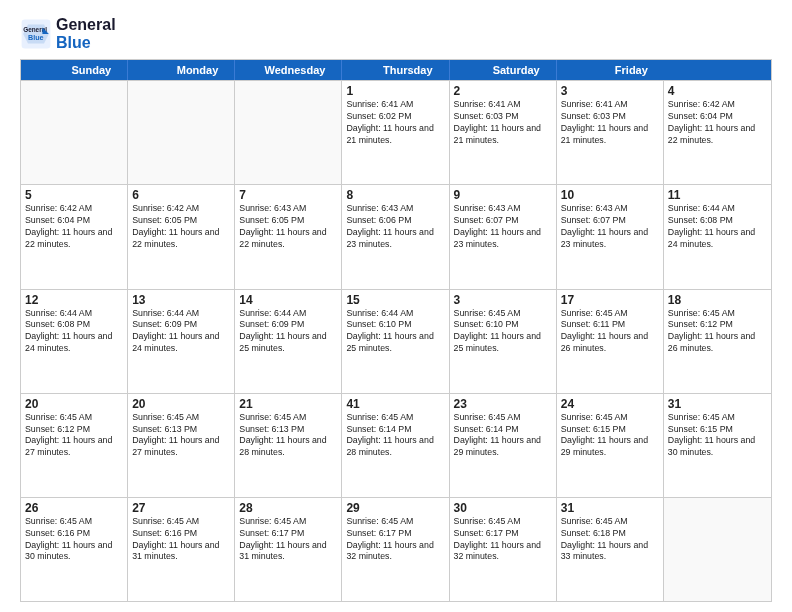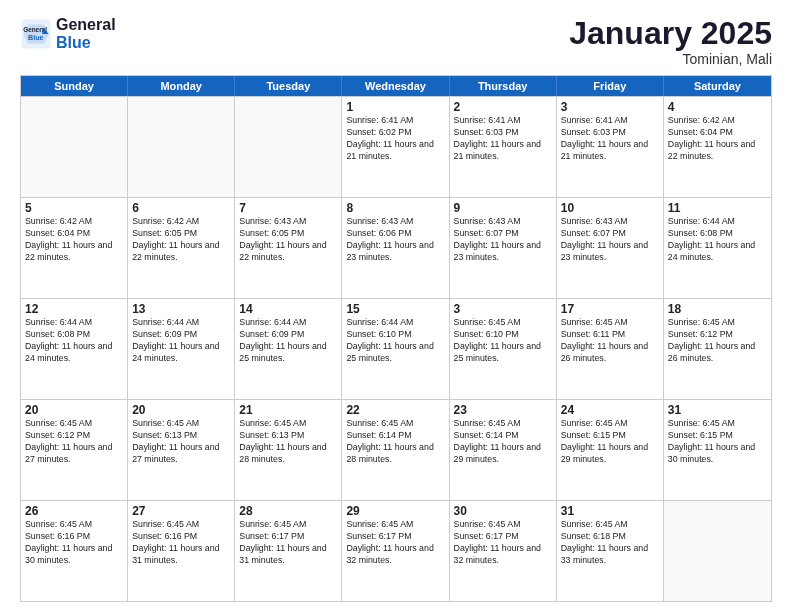--- a/index.html
+++ b/index.html
@@ -54,21 +54,21 @@
     .cal-head {
       display: grid;
       grid-template-columns: repeat(7, 1fr);
       background: #1565c0;
     }
     .cal-head-cell {
       color: #fff;
       font-size: 11px;
       font-weight: bold;
       padding: 4px 16px;
-      text-align: center;
+      text-align: right;
       border-right: 1px solid #3a7bd5;
     }
     .cal-head-cell:last-child { border-right: none; }
     .cal-body {
       flex: 1;
       display: flex;
       flex-direction: column;
     }
     .cal-row {
       display: grid;
@@ -117,35 +117,30 @@
       </svg>
       <div>
         <div style="font-size:16px;font-weight:bold;color:#1a1a2e;line-height:1.1;">
           <span style="color:#1a1a2e;">General</span>
         </div>
         <div style="font-size:16px;font-weight:bold;color:#1565c0;line-height:1.1;">
           <span>Blue</span>
         </div>
       </div>
     </div>
-    <div class="title-block">
-      <div class="cal-title">January 2025</div>
-      <div class="cal-subtitle">Tominian, Mali</div>
-    </div>
   </div>
 
   <div class="calendar">
     <div class="cal-head">
     <div class="cal-head-cell">Sunday</div>
         <div class="cal-head-cell">Monday</div>
-        <div class="cal-head-cell">Tuesday</div>
         <div class="cal-head-cell">Wednesday</div>
         <div class="cal-head-cell">Thursday</div>
+        <div class="cal-head-cell">Saturday</div>
         <div class="cal-head-cell">Friday</div>
-        <div class="cal-head-cell">Saturday</div>
       </div>
     <div class="cal-body">
     <div class="cal-row">
           <div class="cal-cell empty"></div>
           <div class="cal-cell empty"></div>
           <div class="cal-cell empty"></div>
           <div class="cal-cell">
             <span class="day-num">1</span>
             <div class="cell-text" style="white-space: pre-line;">Sunrise: 6:41 AM
 Sunset: 6:02 PM
@@ -271,21 +266,21 @@
 Sunset: 6:13 PM
 Daylight: 11 hours and 27 minutes.</div>
           </div>
           <div class="cal-cell">
             <span class="day-num">21</span>
             <div class="cell-text" style="white-space: pre-line;">Sunrise: 6:45 AM
 Sunset: 6:13 PM
 Daylight: 11 hours and 28 minutes.</div>
           </div>
           <div class="cal-cell">
-            <span class="day-num">22</span>
+            <span class="day-num">41</span>
             <div class="cell-text" style="white-space: pre-line;">Sunrise: 6:45 AM
 Sunset: 6:14 PM
 Daylight: 11 hours and 28 minutes.</div>
           </div>
           <div class="cal-cell">
             <span class="day-num">23</span>
             <div class="cell-text" style="white-space: pre-line;">Sunrise: 6:45 AM
 Sunset: 6:14 PM
 Daylight: 11 hours and 29 minutes.</div>
           </div>

